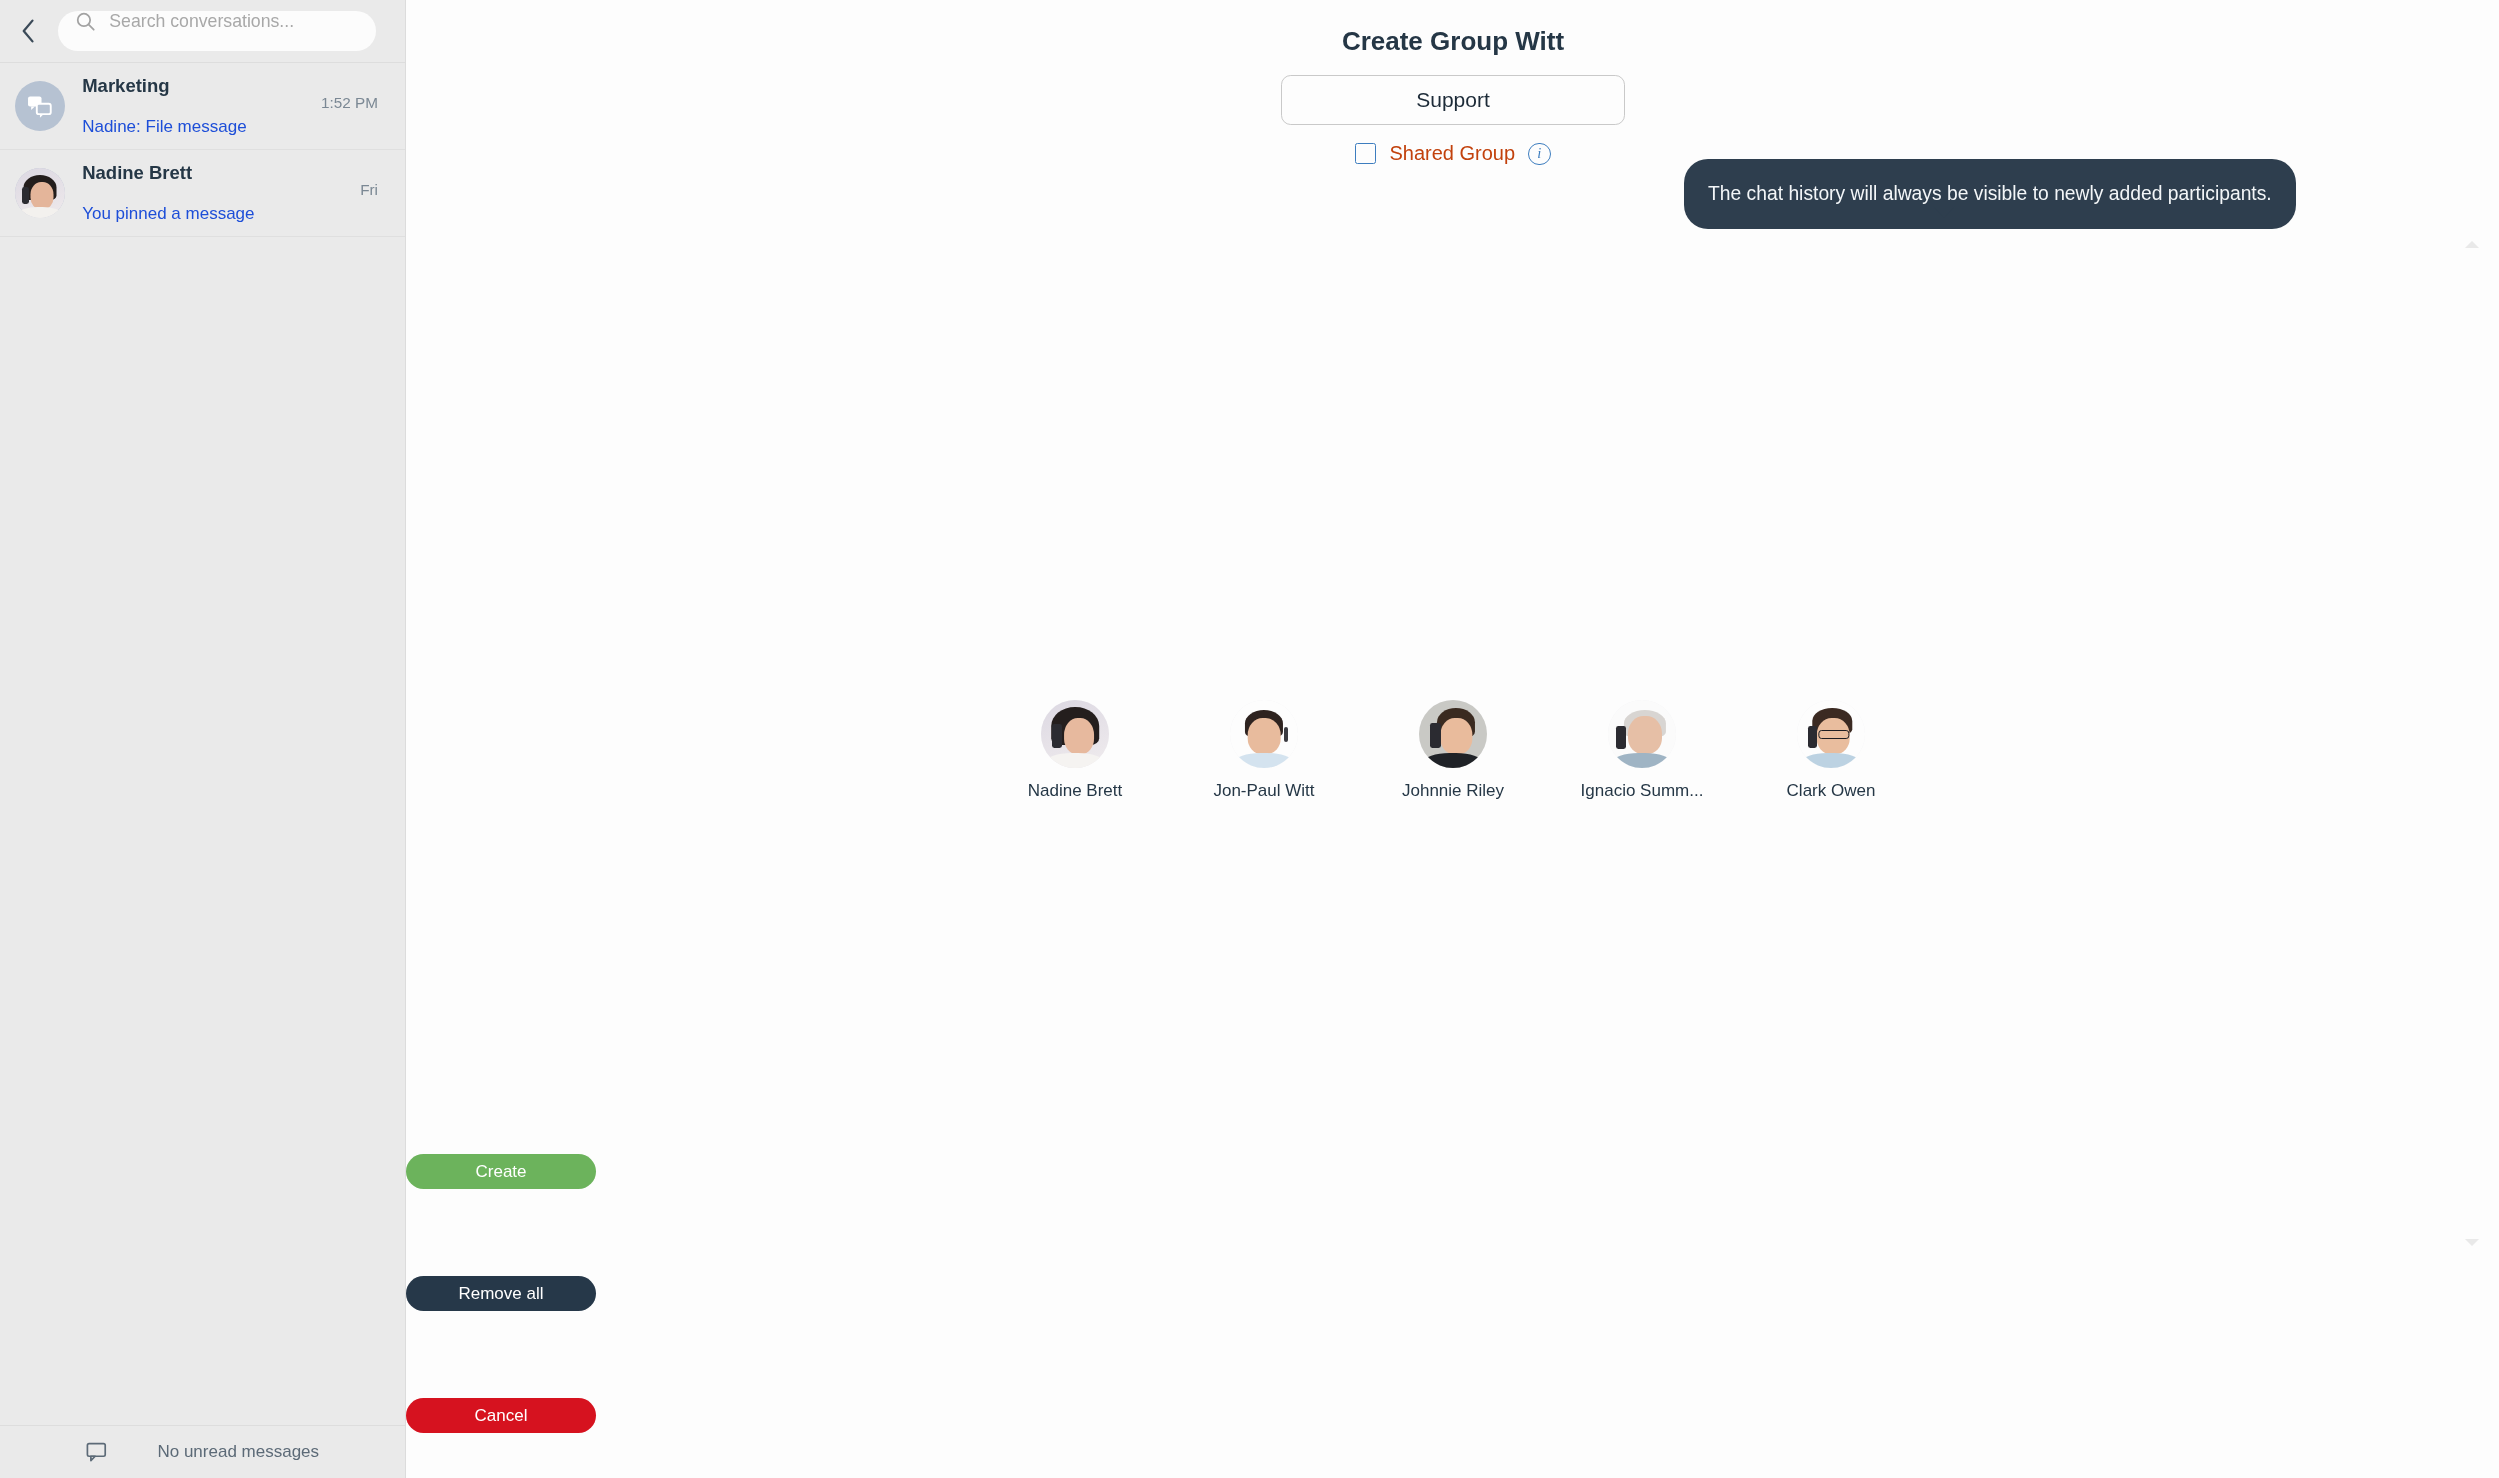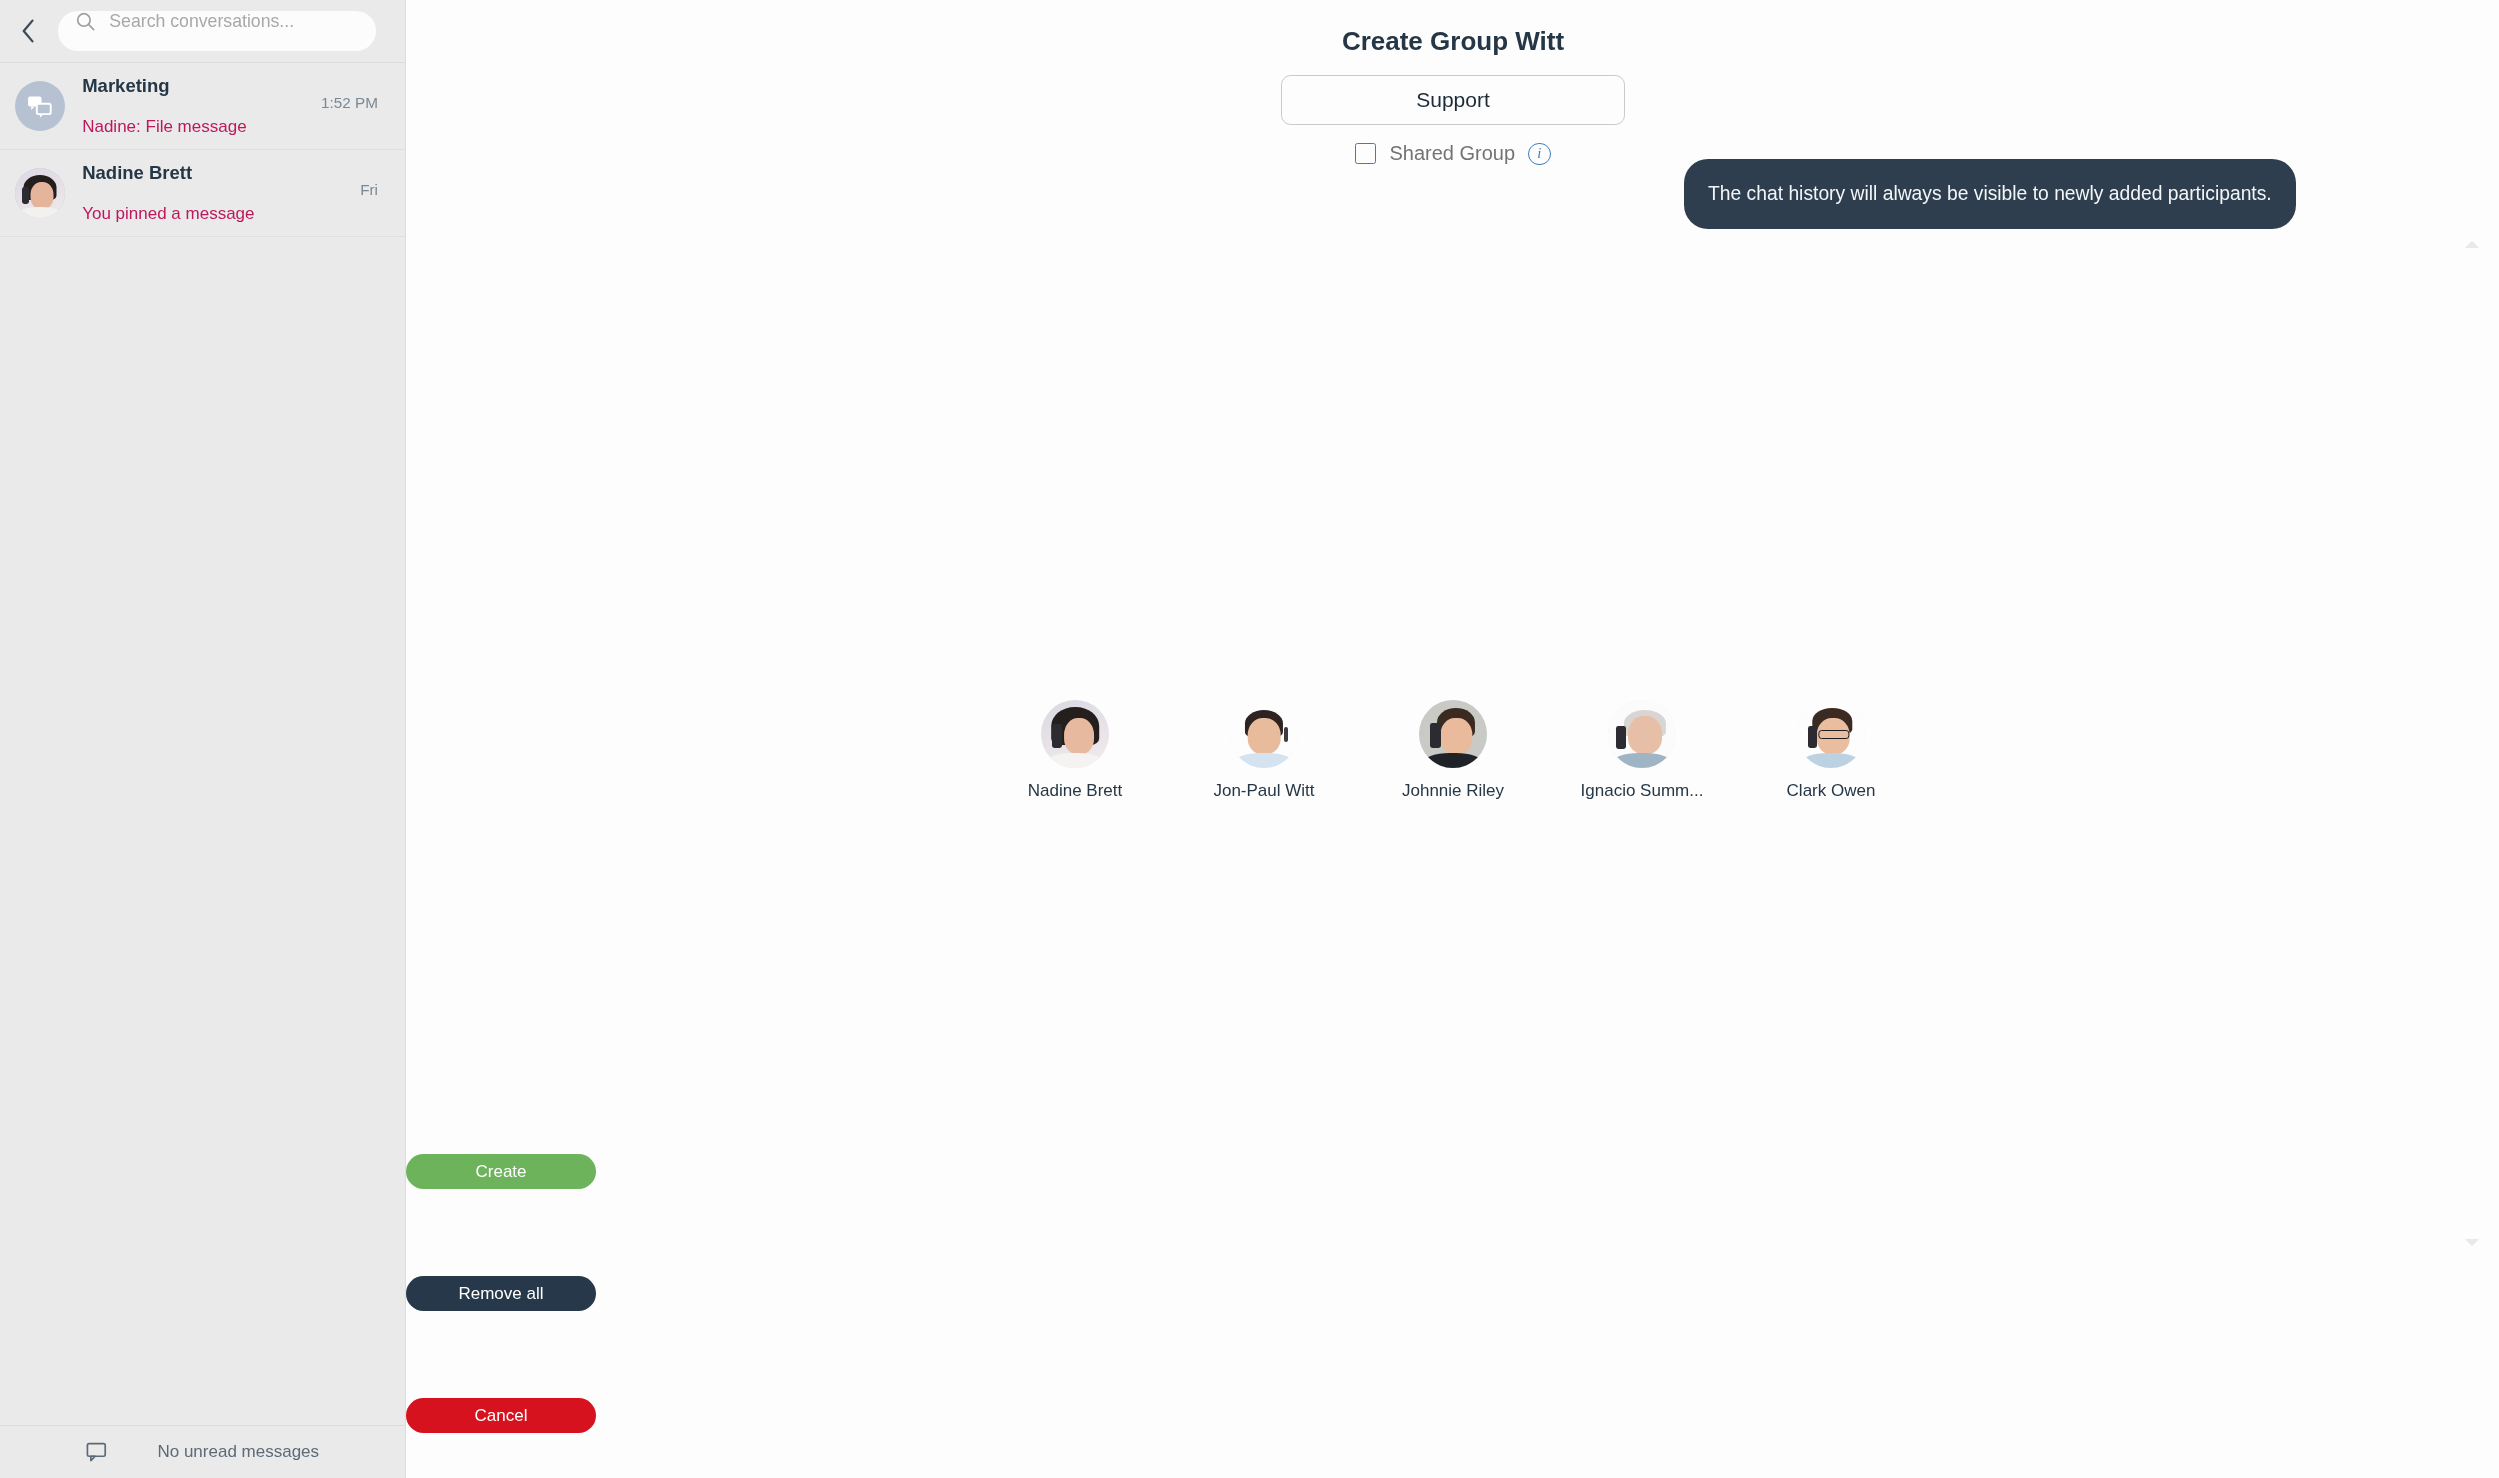--- a/index.html
+++ b/index.html
@@ -80,21 +80,21 @@
   }
   .conv-avatar {
     width: 50px; height: 50px; border-radius: 50%;
     flex: 0 0 50px; margin-right: 17.7px;
     overflow: hidden; position: relative;
     background: #b6c2d2;
     display: flex; align-items: center; justify-content: center;
   }
   .conv-body { flex: 1; min-width: 0; }
   .conv-name { font-size: 18.5px; font-weight: bold; color: #253746; margin-bottom: 5.6px; }
-  .conv-snip { font-size: 17px; color: #be185d; white-space: nowrap; overflow: hidden; text-overflow: ellipsis; margin-top: 20px; }
+  .conv-snip { font-size: 17px; color: #1d4ed8; white-space: nowrap; overflow: hidden; text-overflow: ellipsis; margin-top: 20px; }
   .conv-time { font-size: 15.3px; color: #7b8894; align-self: flex-start; margin-top: 31px; white-space: nowrap; }
 
   .sb-footer {
     height: 53px; flex: 0 0 53px;
     border-top: 0.8px solid #dddddd;
     display: flex; align-items: center; justify-content: center; gap: 13px;
   }
   .sb-footer-text { font-size: 17px; color: #5c6a77; padding-left: 36px; }
 
   
@@ -128,21 +128,21 @@
   }
   .shared-row {
     display: flex; align-items: center; justify-content: center;
     gap: 13px; margin-top: 17.7px;
   }
   .checkbox {
     width: 21px; height: 21px;
     border: 1.6px solid #3d7dbf; border-radius: 2.4px;
     background: #fdfdfd; cursor: pointer; flex: 0 0 21px;
   }
-  .shared-label { font-size: 20px; color: #737373; }
+  .shared-label { font-size: 20px; color: #c2410c; }
   .info-icon {
     width: 22.5px; height: 22.5px; border-radius: 50%;
     border: 1.6px solid #3d7dbf; color: #3d7dbf;
     display: flex; align-items: center; justify-content: center;
     font-size: 14.5px; font-style: italic; font-family: "Liberation Serif", serif;
     cursor: pointer;
   }
 
   
   .tooltip {

